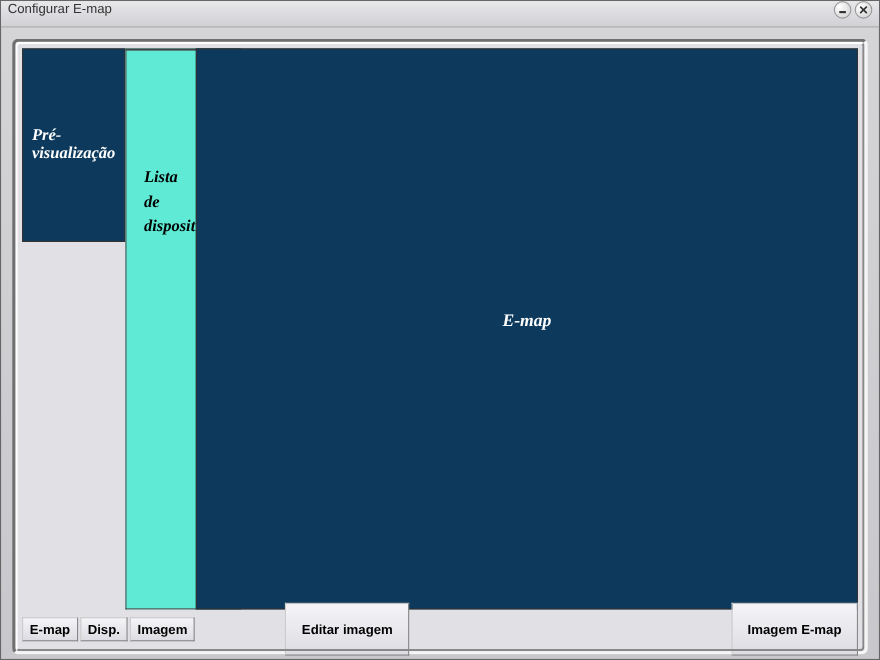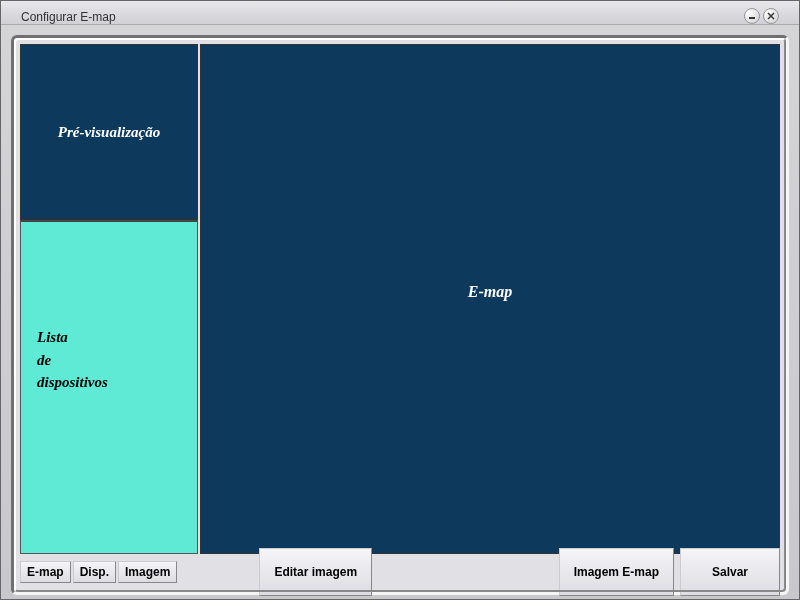--- a/index.html
+++ b/index.html
@@ -19,23 +19,23 @@
       height: 600px;
       background: linear-gradient(to bottom, #d5d5d8 0%, #c8c8cc 100%);
       display: flex;
       flex-direction: column;
       border: 1px solid #666;
     }
     .titlebar {
       height: 24px;
       background: linear-gradient(to bottom, #e8e8eb 0%, #d0d0d5 100%);
       display: flex;
-      align-items: flex-end;
+      align-items: flex-start;
       justify-content: space-between;
-      padding: 0 20px;
+      padding: 0 6px;
       border-bottom: 1px solid #aaa;
     }
     .titlebar-title {
       font-size: 12px;
       color: #333;
     }
     .titlebar-controls {
       display: flex;
       gap: 3px;
     }
@@ -78,23 +78,23 @@
       border-color: #fff #888 #888 #fff;
       border-radius: 4px;
       pointer-events: none;
     }
     .content-grid {
       flex: 1;
       display: flex;
       gap: 0;
     }
     .sidebar {
-      width: 178px;
-      display: flex;
-      flex-direction: column;
+      width: 156px;
+      display: flex;
+      flex-direction: row;
       margin-right: 2px;
     }
     .preview-pane {
       height: 176px;
       background: #0d3a5c;
       border: 1px solid #333;
       display: flex;
       align-items: center;
       justify-content: center;
       color: #fff;
@@ -211,17 +211,16 @@
 
       <div class="bottom-bar">
         <div class="tab-group">
           <button class="tab-btn">E-map</button>
           <button class="tab-btn">Disp.</button>
           <button class="tab-btn">Imagem</button>
         </div>
         <button class="action-btn edit-img">Editar imagem</button>
         <div class="spacer"></div>
         <button class="action-btn">Imagem E-map</button>
-        <button class="action-btn">Salvar</button>
       </div>
     </div>
   </div>
 </div>
 
 </body></html>

